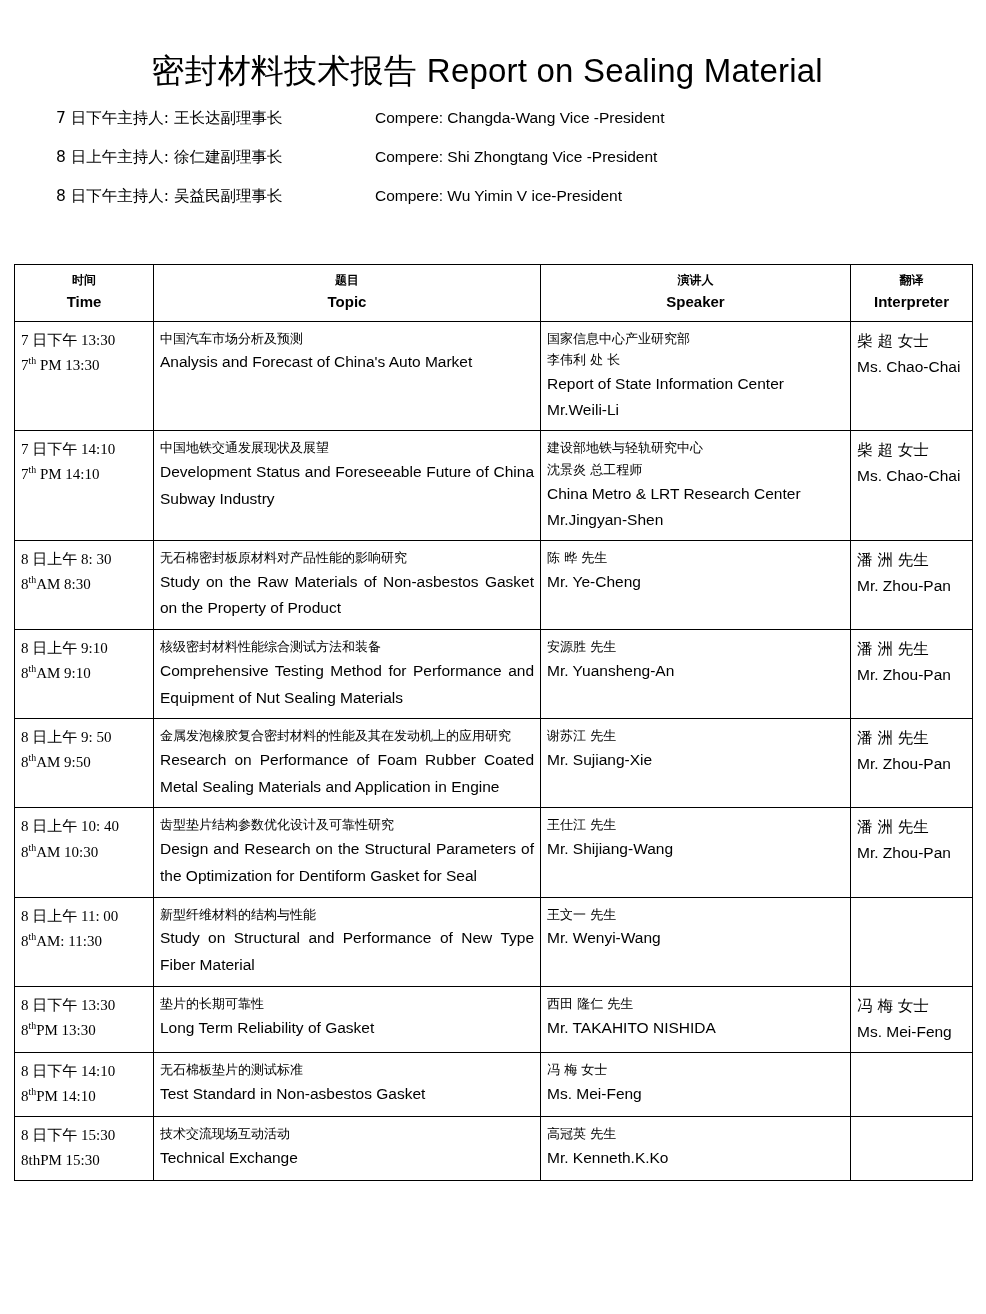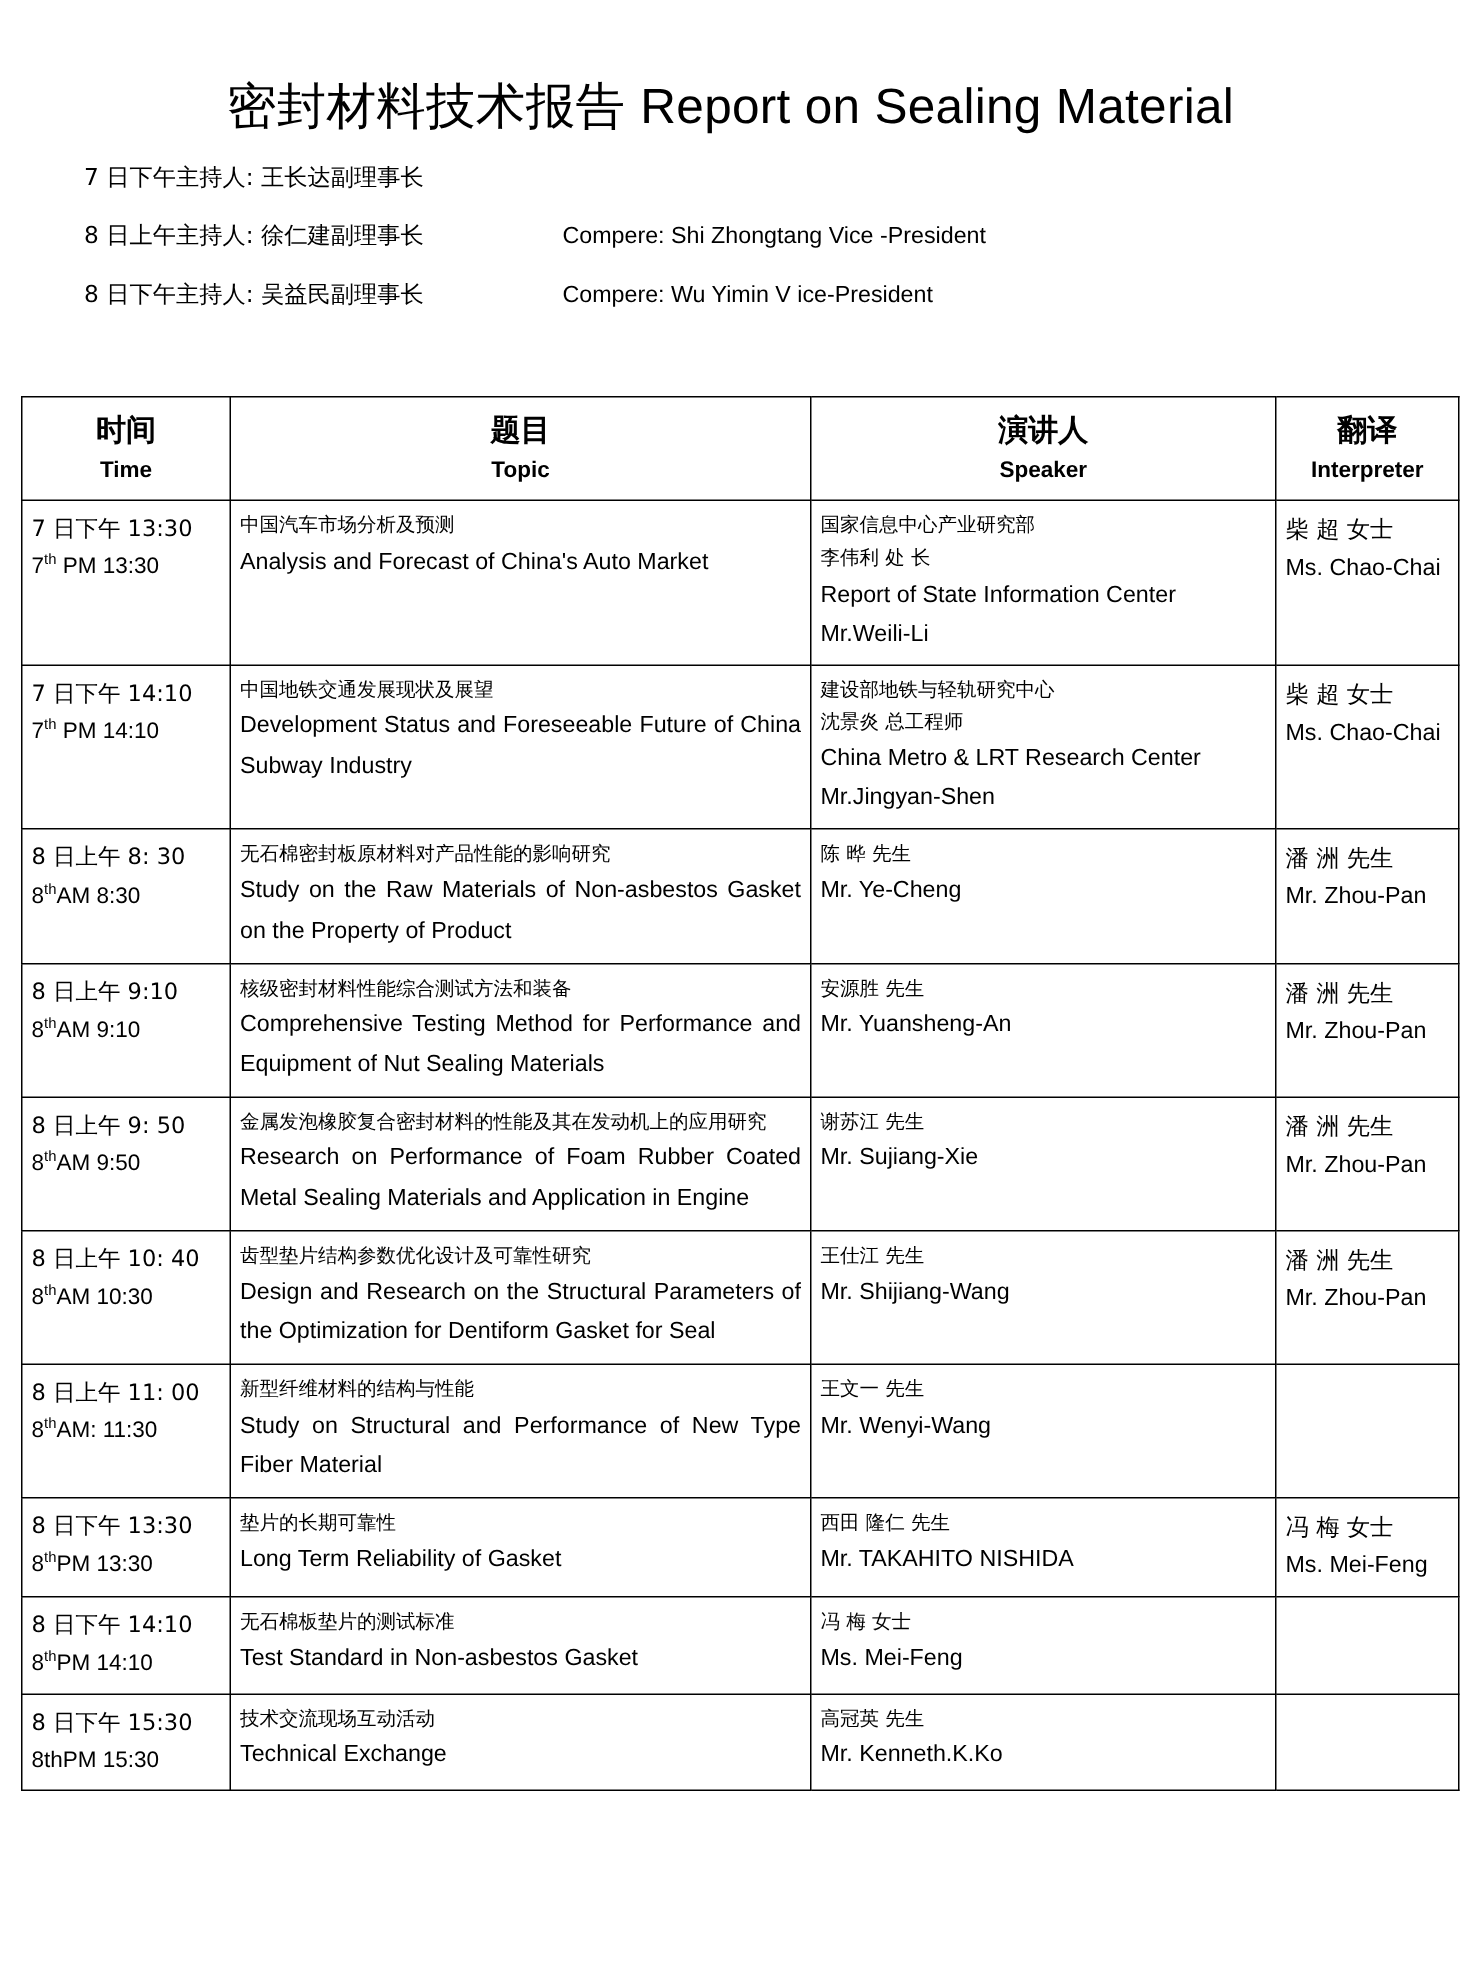--- a/index.html
+++ b/index.html
@@ -91,21 +91,21 @@
   col.c-interp    { width: 122px; }
 
   thead th {
     text-align: center;
     padding: 7px 4px 8px 4px;
     font-weight: 700;
   }
   .hdr-cn {
     display: block;
     font-family: "DejaVu Sans", sans-serif;
-    font-size: 20px;
+    font-size: 12px;
     font-weight: 700;
     line-height: 1.55;
   }
   .hdr-en {
     display: block;
     font-family: "Liberation Sans", sans-serif;
     font-size: 15px;
     font-weight: 700;
     line-height: 1.6;
   }
@@ -129,41 +129,42 @@
     white-space: normal;
   }
   .topic .ln.en {
     text-align: justify;
     text-align-last: left;
     line-height: 1.72;
   }
   .topic .ln.cn {
     line-height: 1.68;
   }
-  .time .ln { font-size: 15px; }
+  .time .ln { font-size: 15px; font-family: Liberation Serif, serif; }
   .interp .ln { font-size: 15.5px; }
 
   sup {
     font-size: 0.66em;
     vertical-align: super;
     line-height: 0;
   }
 </style>
 </head>
 <body>
 
 <div class="page">
 
   <h1 class="doc-title">
     <span class="title-cn">密封材料技术报告</span><span class="title-en">Report on Sealing Material</span>
   </h1>
 
   <div class="compere-block">
     <div class="compere-row">
       <span class="compere-cn">7 日下午主持人: 王长达副理事长</span>
+      <span class="compere-en">Compere: Changda-Wang Vice -President</span>
     </div>
     <div class="compere-row">
       <span class="compere-cn">8 日上午主持人: 徐仁建副理事长</span>
       <span class="compere-en">Compere: Shi Zhongtang Vice -President</span>
     </div>
     <div class="compere-row">
       <span class="compere-cn">8 日下午主持人: 吴益民副理事长</span>
       <span class="compere-en">Compere: Wu Yimin        V ice-President</span>
     </div>
   </div>

